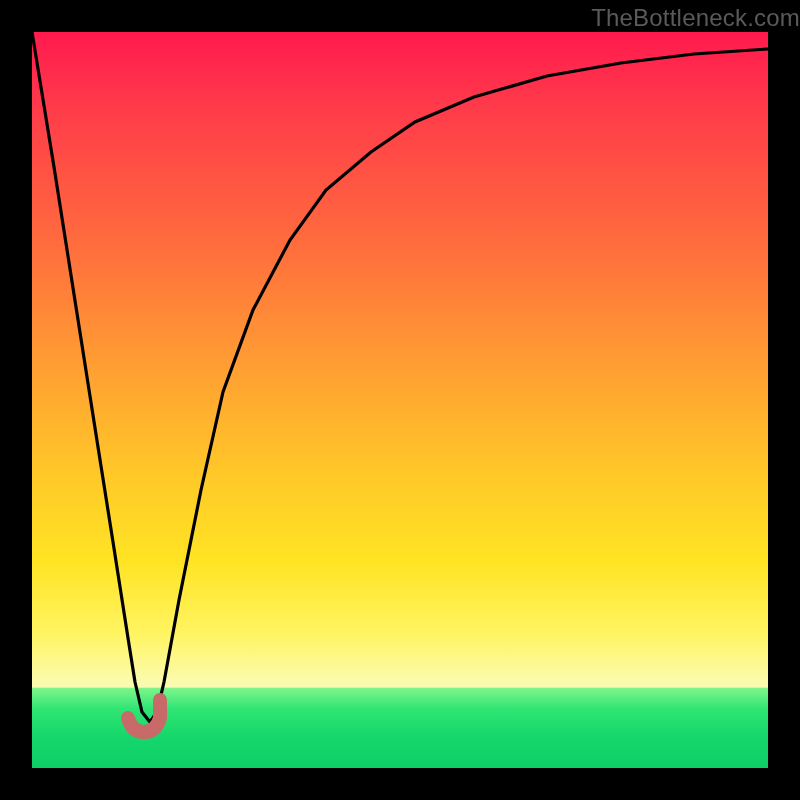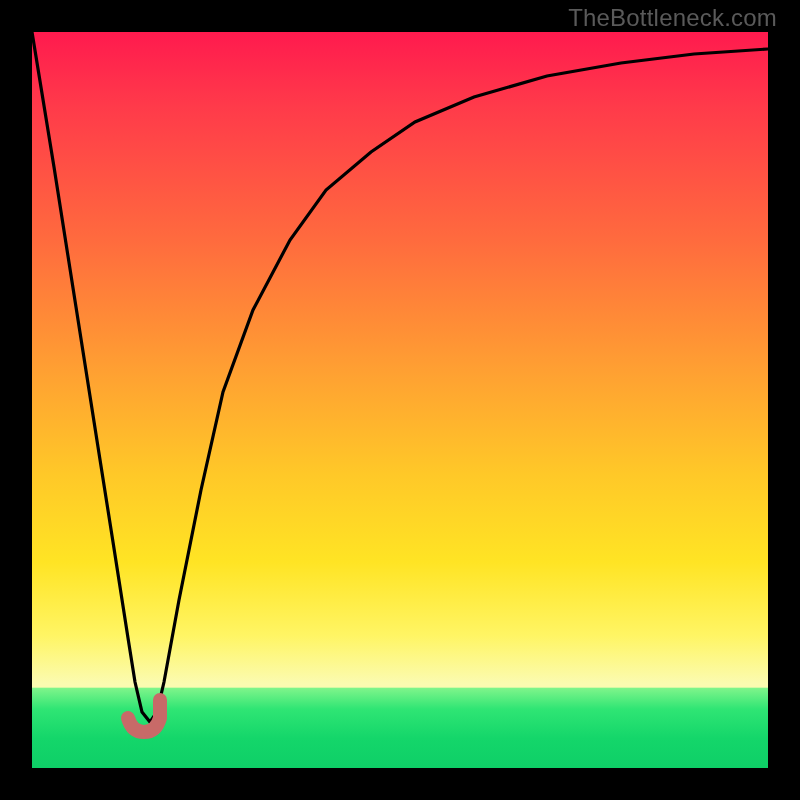--- a/index.html
+++ b/index.html
@@ -47,21 +47,21 @@
   }
   .curve-svg {
     position: absolute;
     inset: 0;
     width: 100%;
     height: 100%;
   }
   .watermark {
     position: absolute;
     top: 4px;
-    right: 23px;
+    right: 0;
     color: #5a5a5a;
     font-size: 24px;
     font-weight: 500;
     letter-spacing: 0.2px;
     user-select: none;
   }
 </style>
 </head>
 <body>
 

